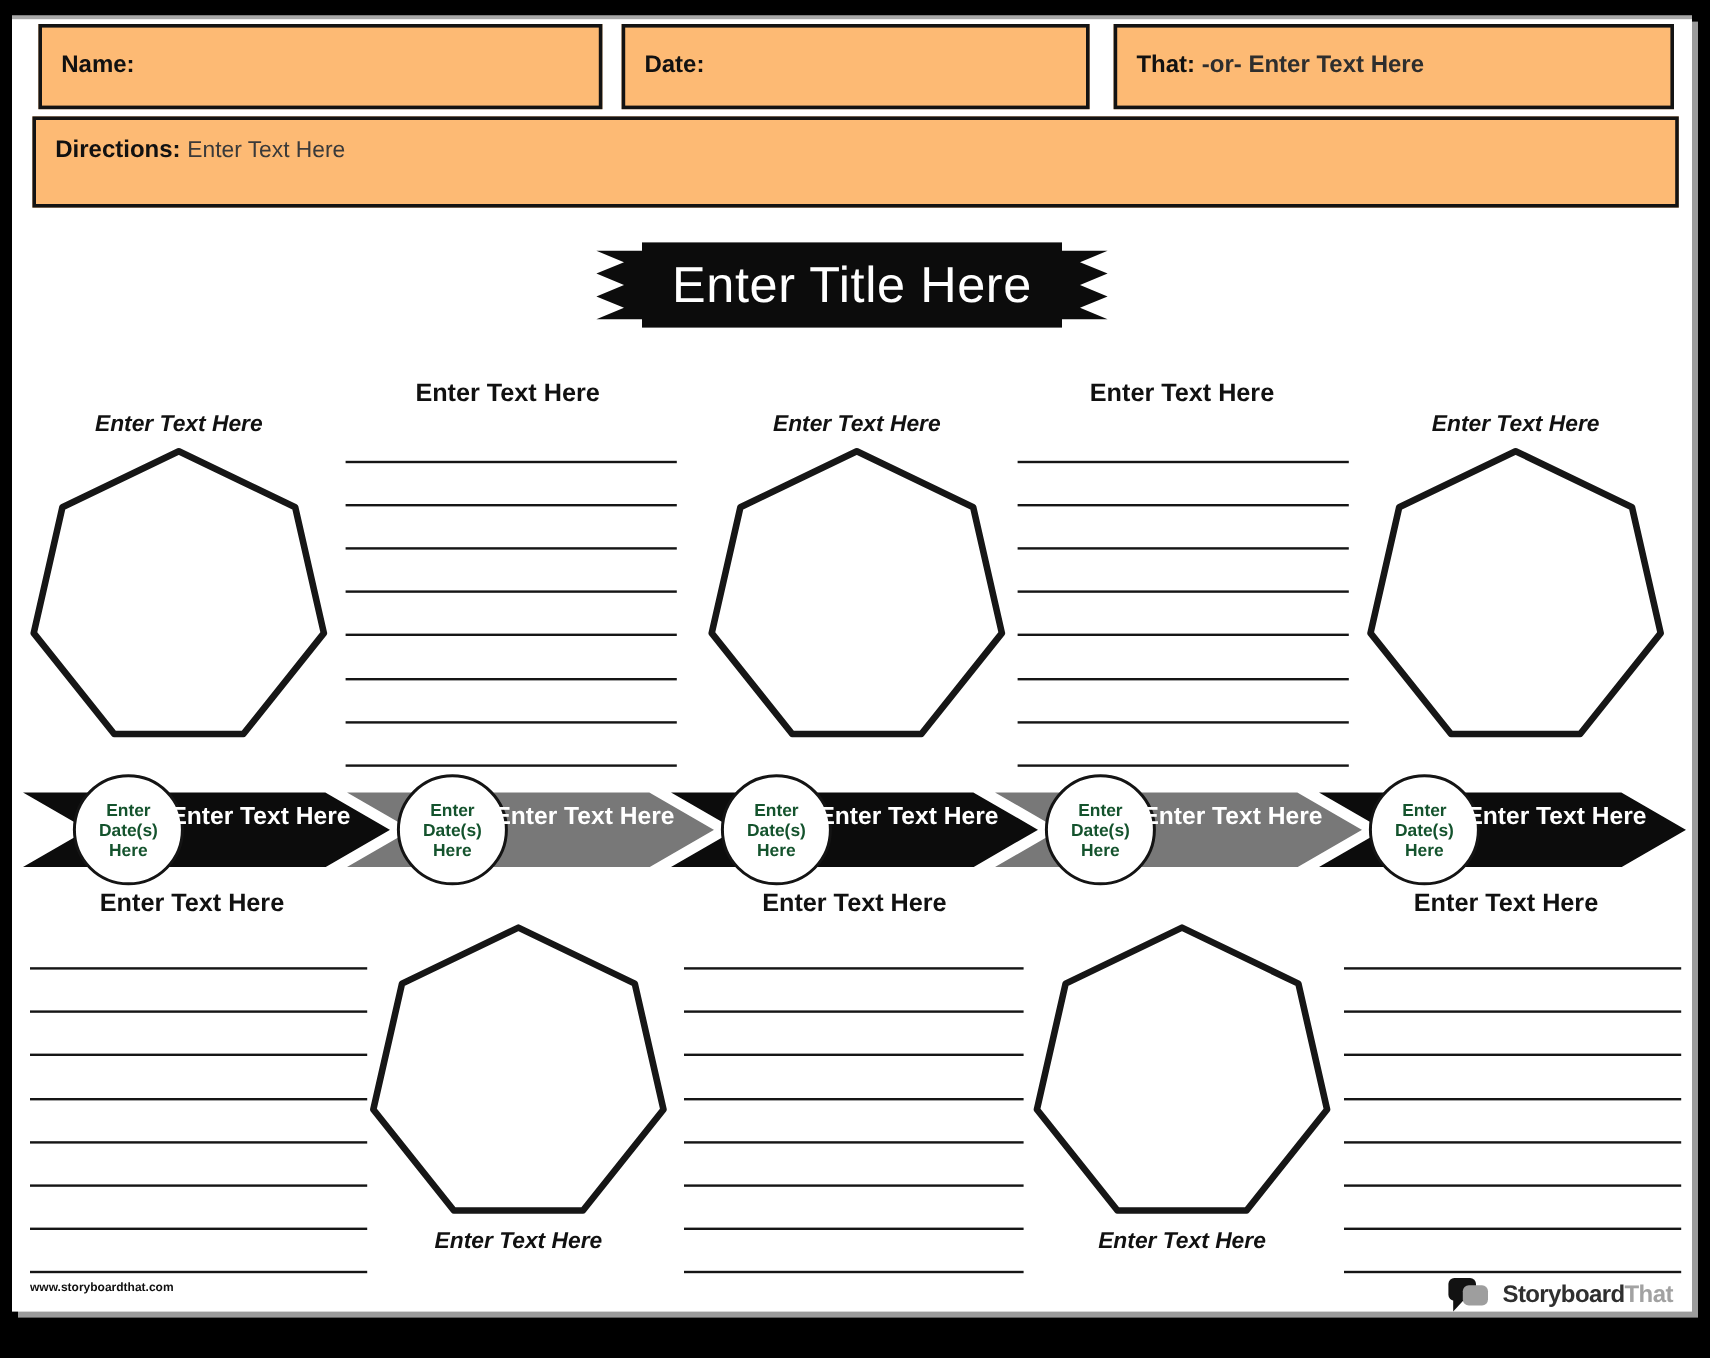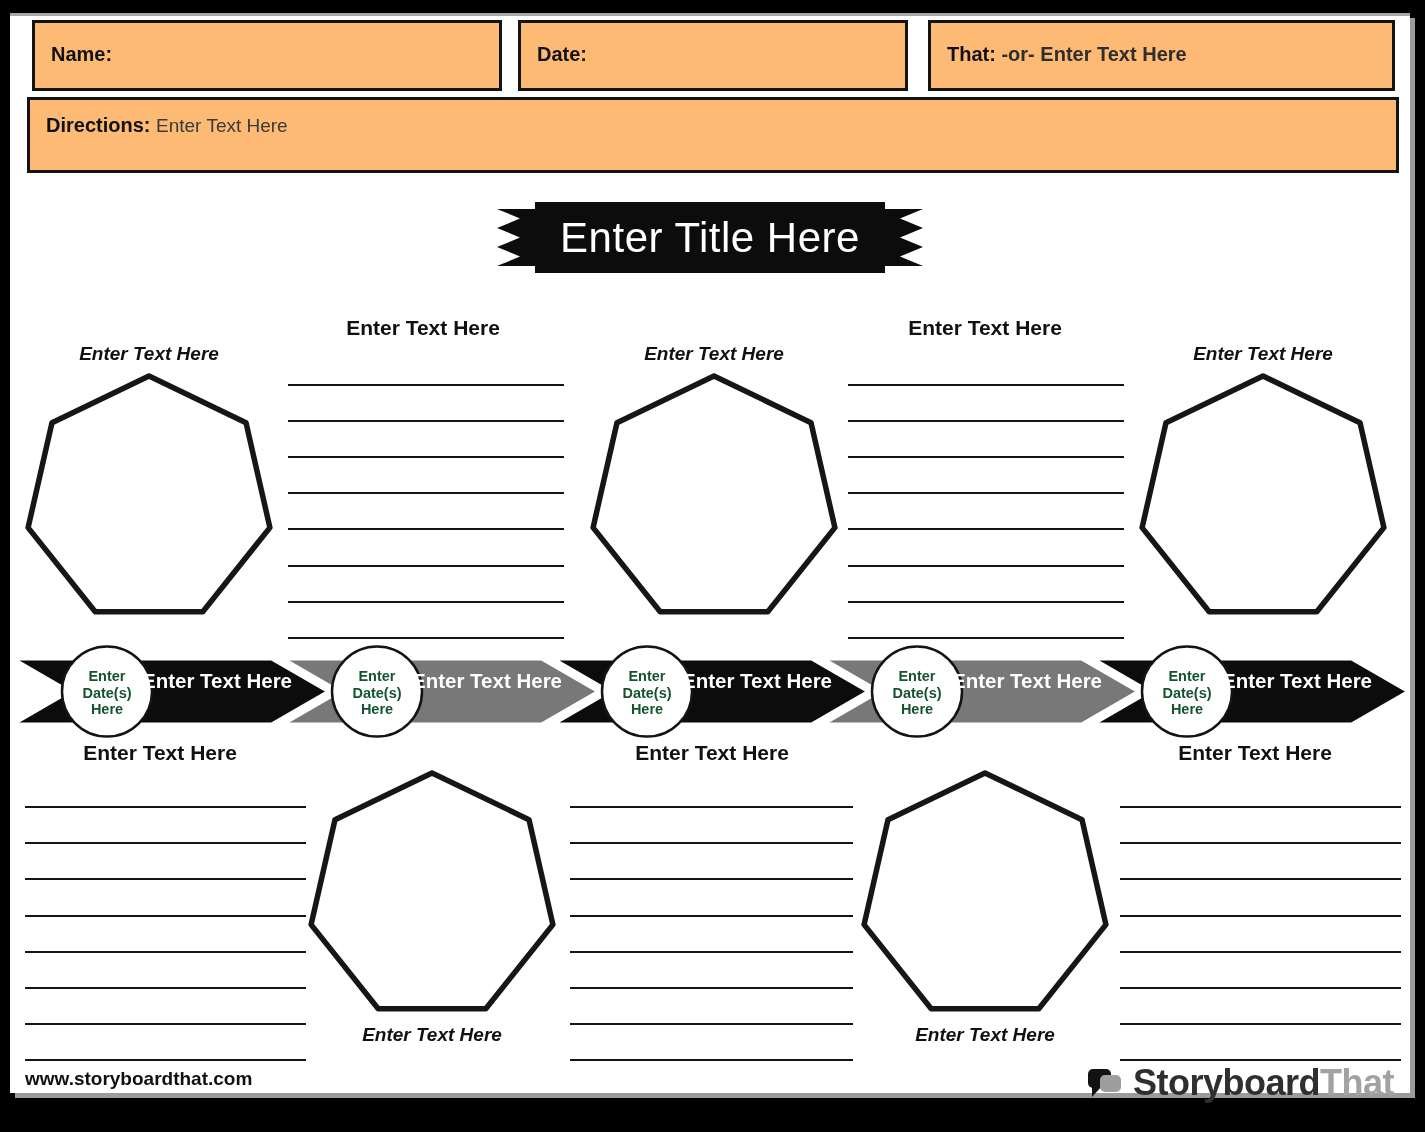--- a/index.html
+++ b/index.html
@@ -29,23 +29,23 @@
   .rules .rule{height:36.2px;border-top:2.5px solid #151515;box-sizing:border-box;}
   .tl-svg{position:absolute;left:0;top:629px;}
   .tl-date{
     position:absolute;width:84px;text-align:center;font-weight:bold;
     font-size:14.5px;line-height:16.5px;color:#14532d;
   }
   .tl-text{
     position:absolute;width:150px;text-align:center;font-weight:bold;
     font-size:20.5px;line-height:23px;color:#fff;
   }
-  .footer-url{position:absolute;left:15px;top:1052px;font-size:19px;font-weight:bold;color:#101010;}
+  .footer-url{position:absolute;left:15px;top:1052px;font-size:10px;font-weight:bold;color:#101010;}
   .logo{position:absolute;right:16px;top:1046px;display:flex;align-items:center;gap:6px;}
-  .logo-text{font-size:36px;font-weight:bold;letter-spacing:-0.5px;}
+  .logo-text{font-size:20px;font-weight:bold;letter-spacing:-0.5px;}
   .logo-text .primary{color:#2f2f2f;}
   .logo-text .secondary{color:#a2a2a2;}
 </style>
 </head>
 <body>
 
 <div class="page">
 
   <div class="box" style="left:22px;top:4px;width:470px;height:71px;">
     <span>Name:</span>

